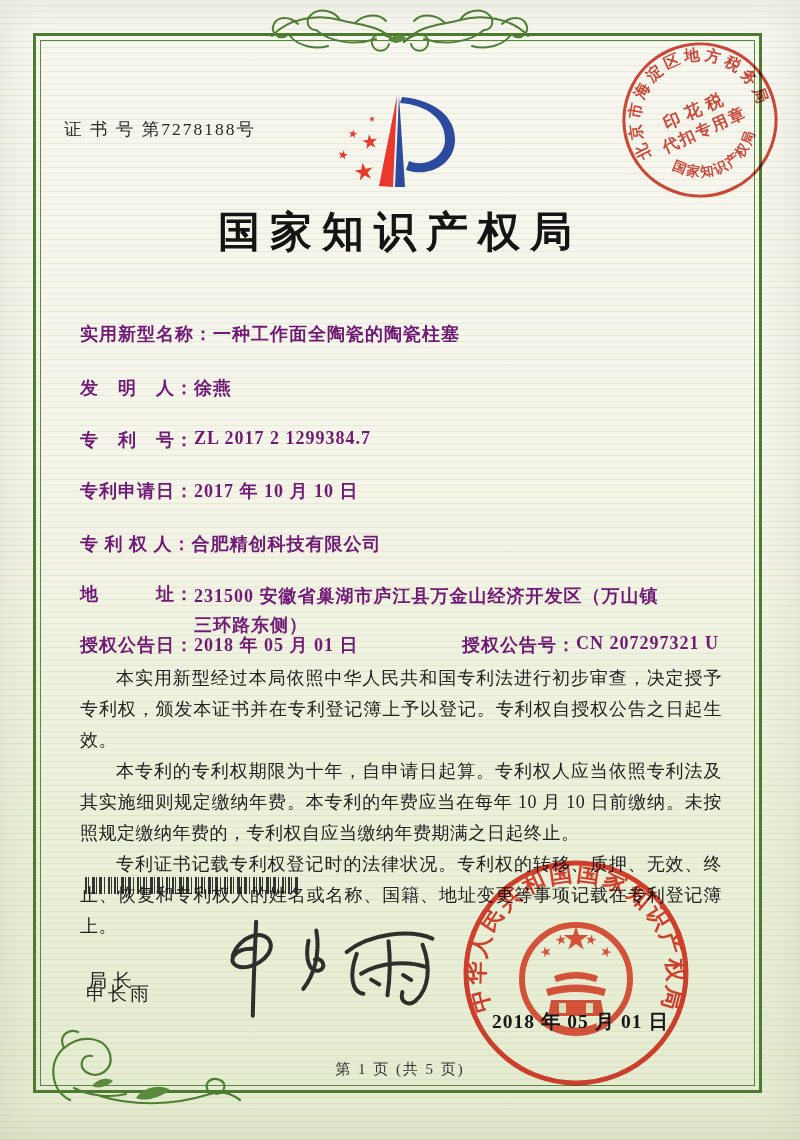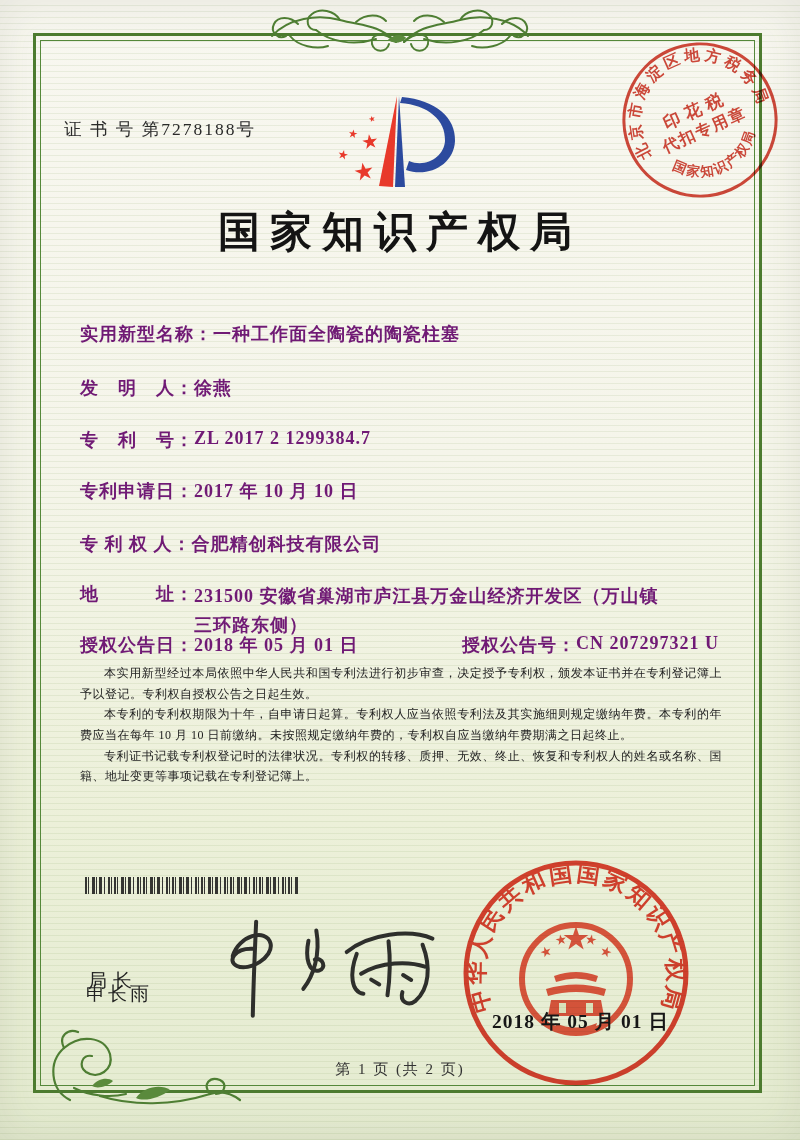--- a/index.html
+++ b/index.html
@@ -39,21 +39,21 @@
     font-size:18px;letter-spacing:1px;color:#701a75;font-weight:bold;
   }
   .flabel{white-space:nowrap;}
   .fvalue{white-space:nowrap;}
   .fvalue.addr{white-space:normal;width:478px;line-height:1.6;}
   .pair2{position:absolute;left:375px;top:0;display:flex;white-space:nowrap;margin-left:7px;}
   .paragraphs{
     left:80px;width:642px;top:663px;
   }
   .paragraphs p{
-    margin:0;text-indent:2em;font-size:12px;line-height:1.72;
+    margin:0;text-indent:2em;font-size:18px;line-height:1.72;
     text-align:justify;color:#222;letter-spacing:0.5px;
   }
   .barcode{
     left:85px;top:877px;width:213px;height:17px;opacity:.88;
     background:repeating-linear-gradient(90deg,
       #1c1c1c 0 2px, transparent 2px 3px,
       #1c1c1c 3px 4px, transparent 4px 7px,
       #1c1c1c 7px 10px, transparent 10px 11px,
       #1c1c1c 11px 12px, transparent 12px 14px,
       #1c1c1c 14px 17px, transparent 17px 19px,
@@ -243,13 +243,13 @@
     <path d="M88,134 Q118,125 148,134 L146,141 Q118,133 90,141 Z"></path>
     <path d="M93,145 L143,145 L146,161 L90,161 Z"></path>
     <rect x="101" y="148" width="7" height="10" fill="#f0f2e0"></rect>
     <rect x="128" y="148" width="7" height="10" fill="#f0f2e0"></rect>
     <path d="M97,168 Q118,177 139,168 L137,175 Q118,183 99,175 Z"></path>
   </g>
 </svg>
 
 <div class="abs issue-date">2018 年 05 月 01 日</div>
 
-<div class="abs footer">第 1 页 (共 2 页)</div>
+<div class="abs footer">第 1 页 (共 5 页)</div>
 
 </body></html>

